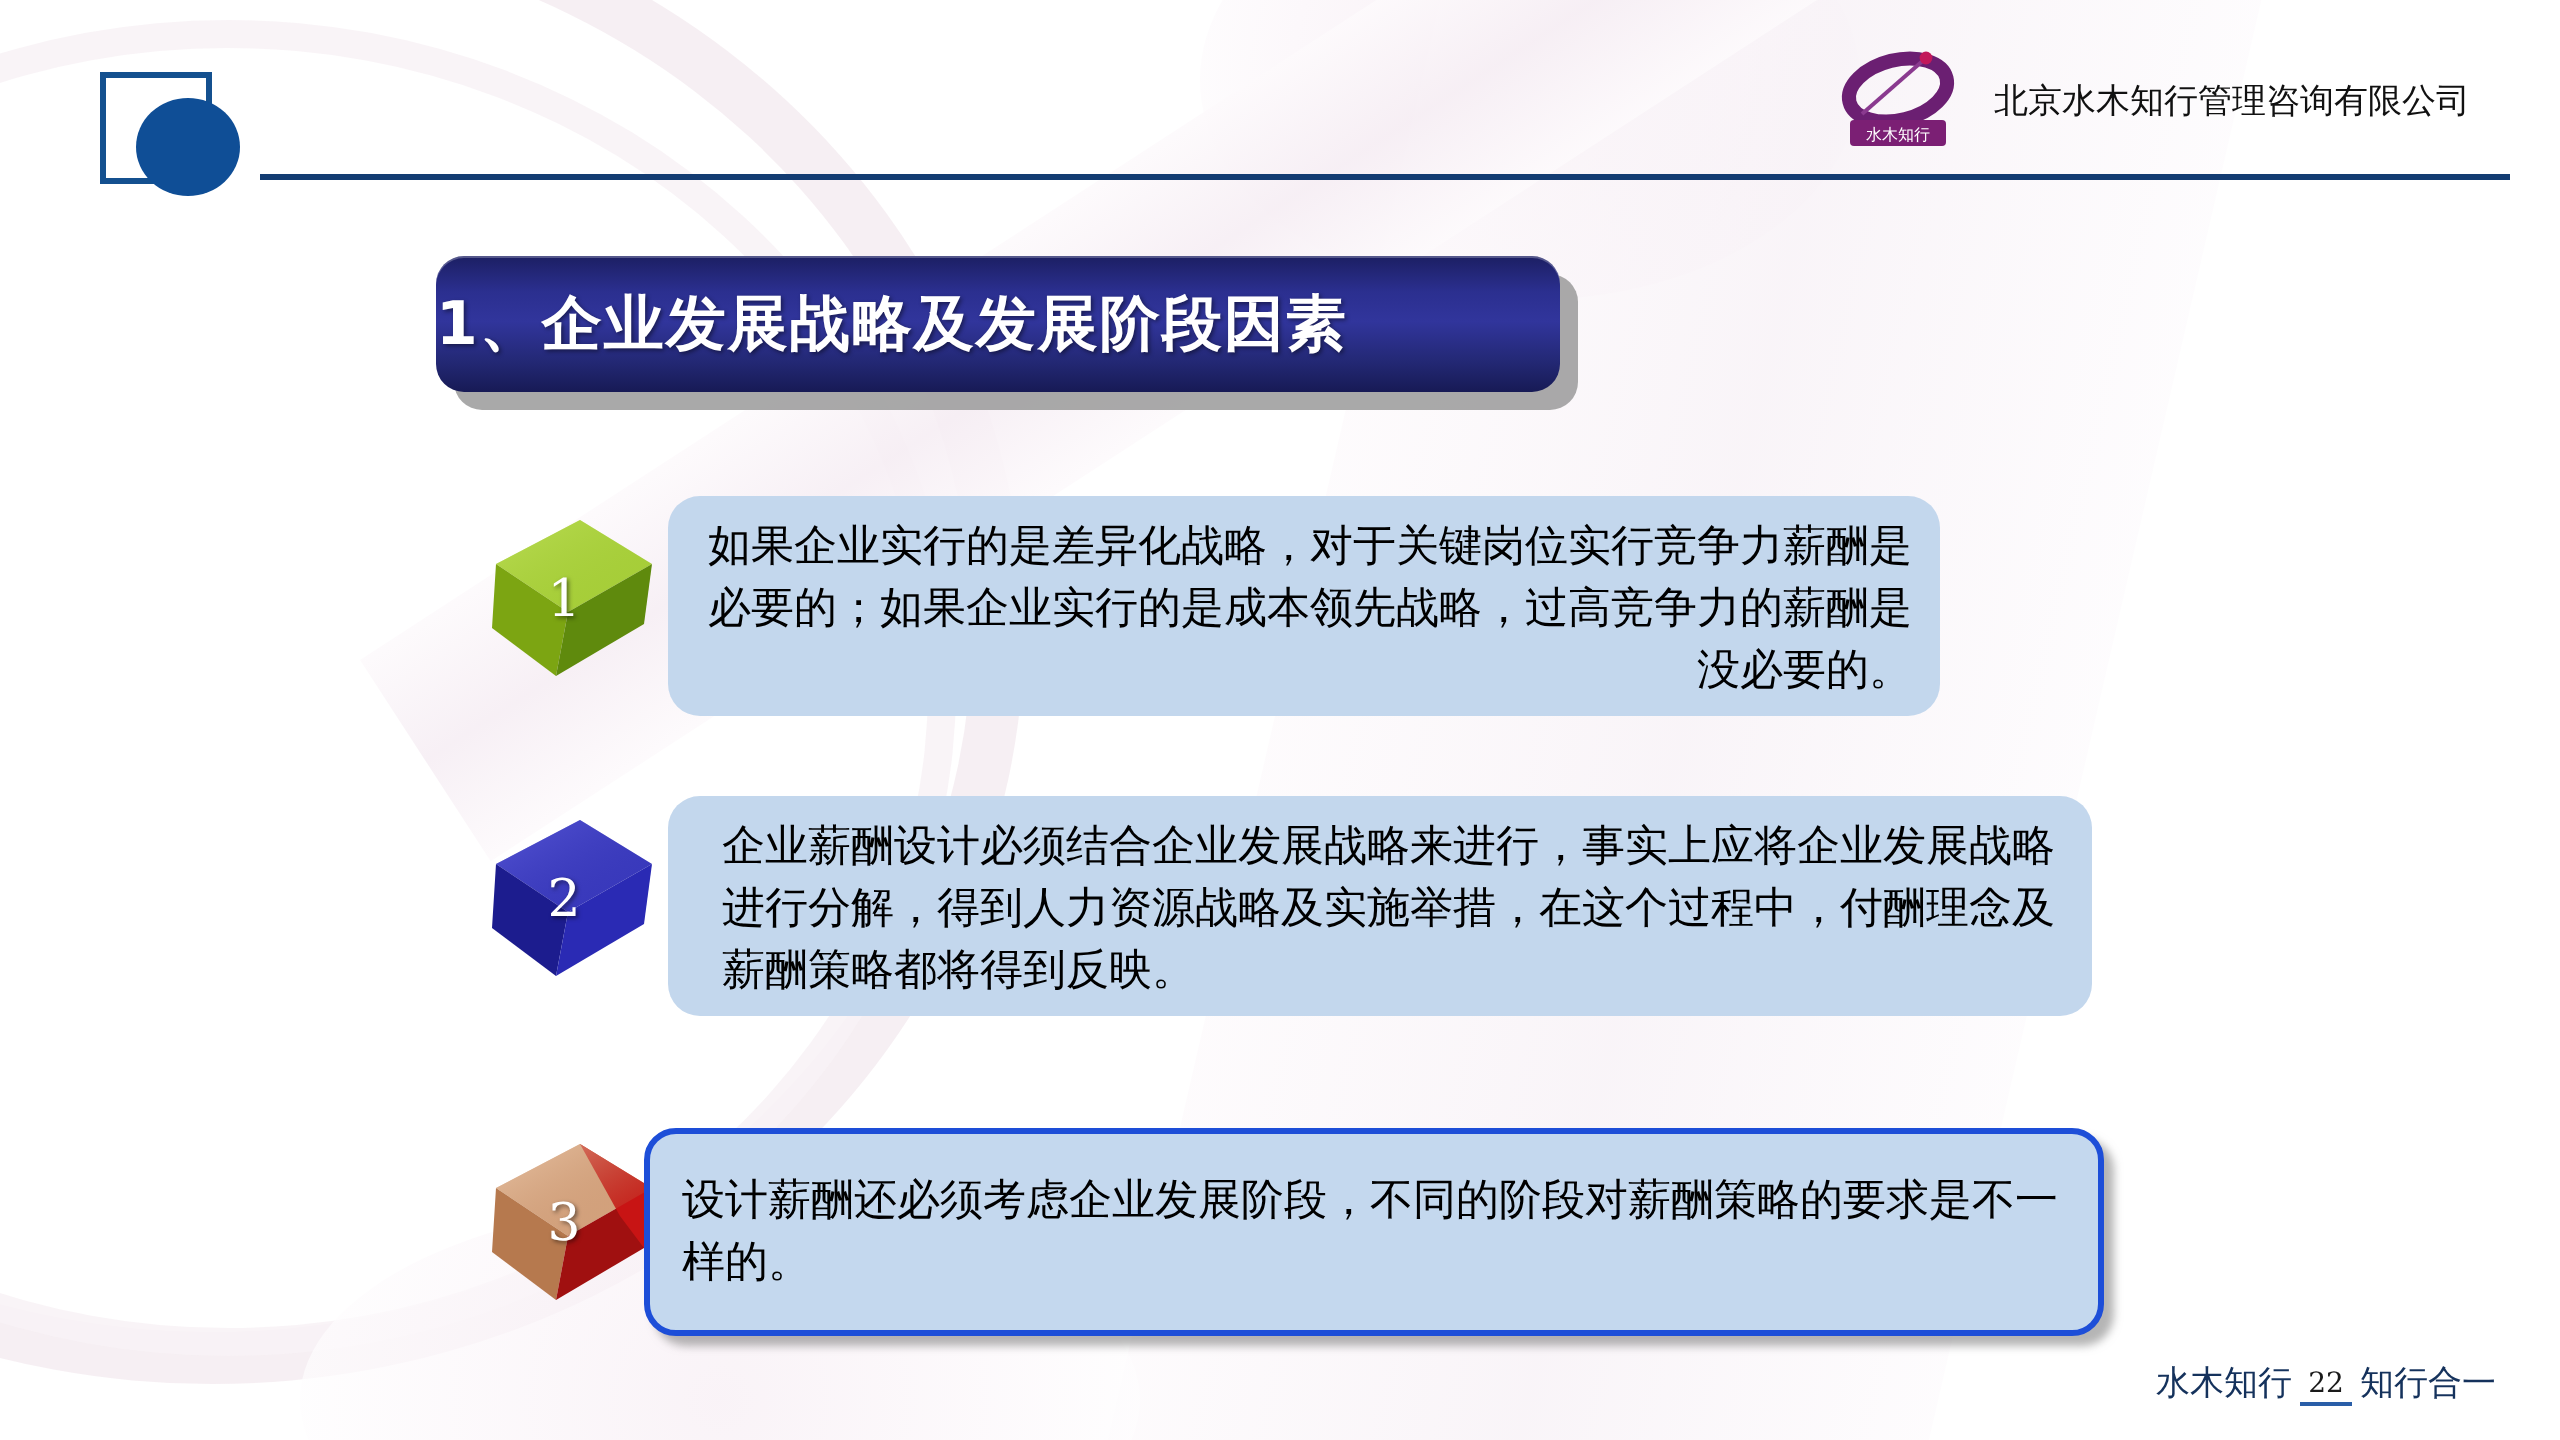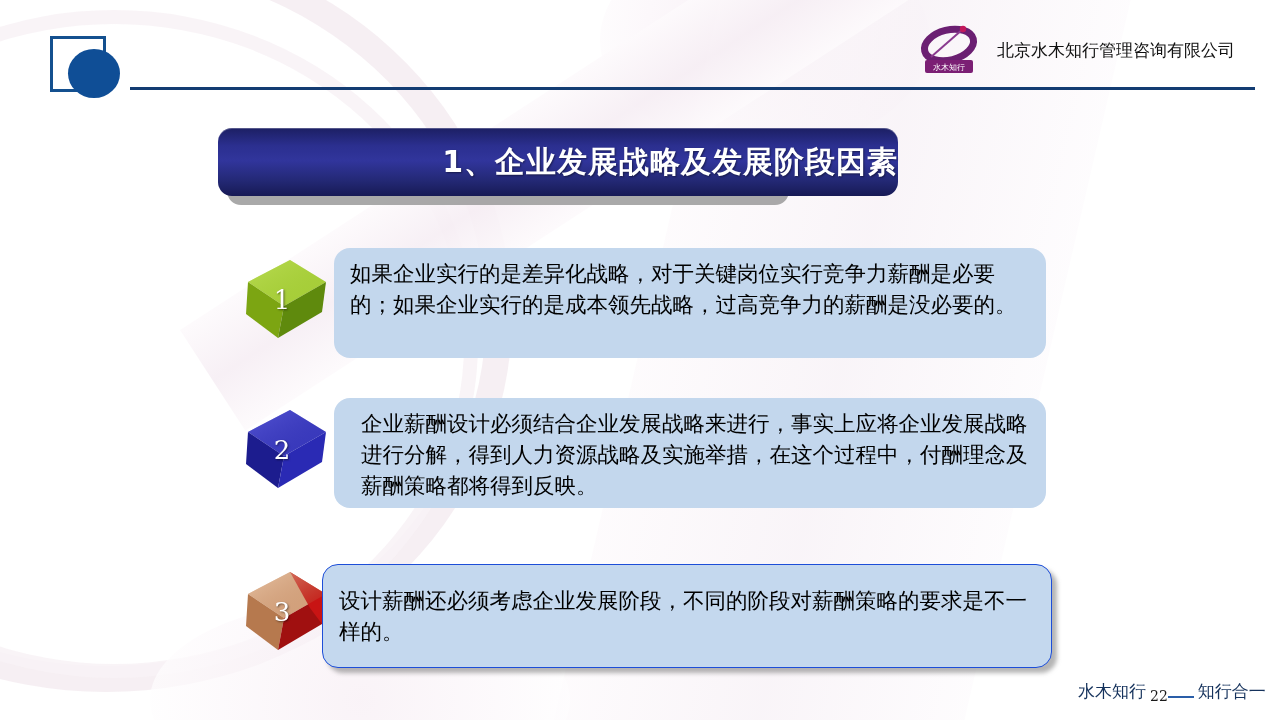--- a/index.html
+++ b/index.html
@@ -107,24 +107,24 @@
   #section-banner-wrap { position:absolute; left:218px; top:128px; z-index:6; }
   #section-banner-shadow {
     position:absolute; left:9px; top:9px;
     width:562px; height:68px;
     background:#9a9a9a;
     border-radius:14px;
     opacity:.85;
   }
   #section-banner {
     position:relative;
-    width:680px; height:68px;
+    width:562px; height:68px;
     border-radius:14px;
     background: linear-gradient(180deg,#1c1f63 0%, #2b2f8f 26%, #31359c 48%, #232874 78%, #171a55 100%);
-    display:flex; align-items:center; justify-content:flex-end;
+    display:flex; align-items:center; justify-content:flex-start;
     box-shadow: inset 0 1px 0 rgba(255,255,255,.25);
   }
   #section-banner-text {
     color:#ffffff;
     font-size:30px;
     font-weight:bold;
     letter-spacing:1px;
     text-shadow: 1px 1px 2px rgba(0,0,0,.45);
     white-space:nowrap;
   }
@@ -155,29 +155,29 @@
     background:#c3d7ed;
     border-radius:16px;
     box-sizing:border-box;
     padding:10px 14px 10px 16px;
     color:#000000;
     font-size:21.5px;
     line-height:31px;
     letter-spacing:0px;
   }
   .textbox.bordered {
-    border:1px solid #1d4ed8;
+    border:3px solid #1d4ed8;
     box-shadow:5px 5px 4px rgba(120,120,120,.55);
     background:#c4d8ee;
   }
 
   
   #item-1 { left:240px; top:248px; }
   #item-1 .cube { left:4px; top:8px; }
-  #item-1 .textbox { left:94px; top:0px; width:712px; height:110px; }
+  #item-1 .textbox { left:94px; top:0px; width:636px; height:110px;text-align:right; }
 
   #item-2 { left:240px; top:398px; }
   #item-2 .cube { left:4px; top:8px; }
   #item-2 .textbox { left:94px; top:0px; width:712px; height:110px;padding-left:27px; }
 
   #item-3 { left:240px; top:560px; }
   #item-3 .cube { left:4px; top:8px; }
   #item-3 .textbox { left:82px; top:4px; width:730px; height:104px; display:flex; align-items:center;}
 
   
@@ -189,21 +189,21 @@
     font-family:"DejaVu Serif","Liberation Serif",serif;
     font-size:17px;
     color:#15325c;
     white-space:nowrap;
   }
   #footer-left { }
   #footer-page-wrap {
     position:relative;
     margin:0 4px;
     display:inline-flex;
-    flex-direction:row;
+    flex-direction:column;
     align-items:center;
     justify-content:flex-end;
   }
   #footer-page-number { font-size:14px; line-height:14px; color:#1a1a1a; }
   #footer-page-rule { width:26px; height:2px; background:#2a5ea8; margin-top:2px; }
   #footer-right { }
 </style>
 </head>
 <body>
 

